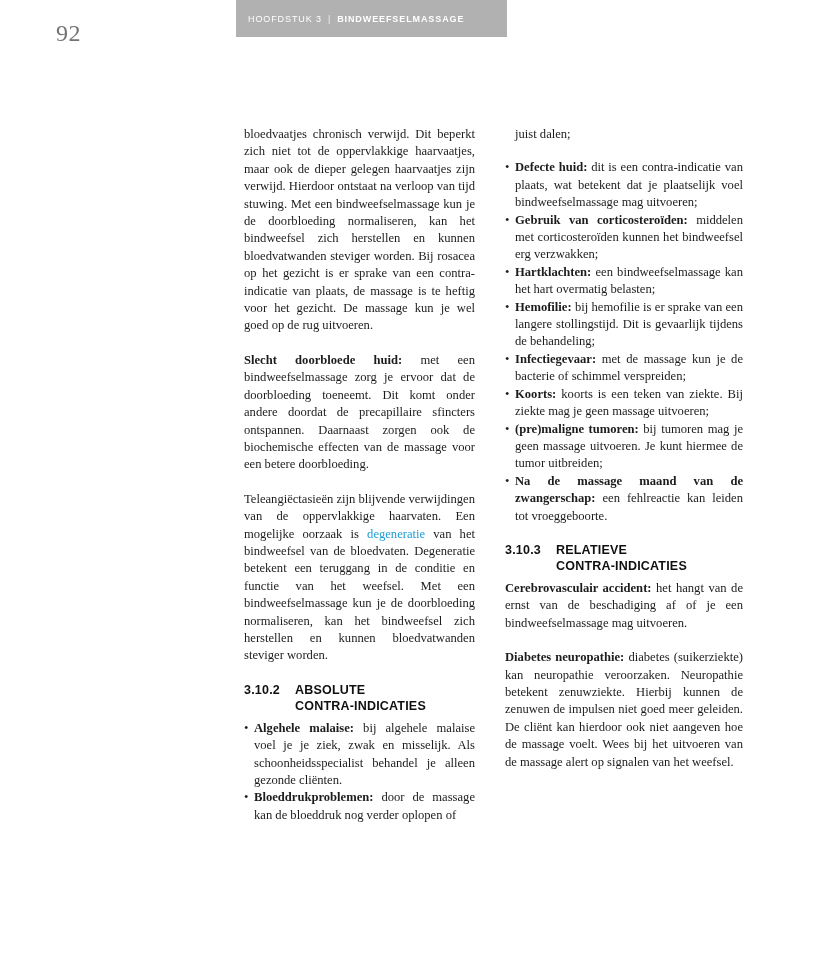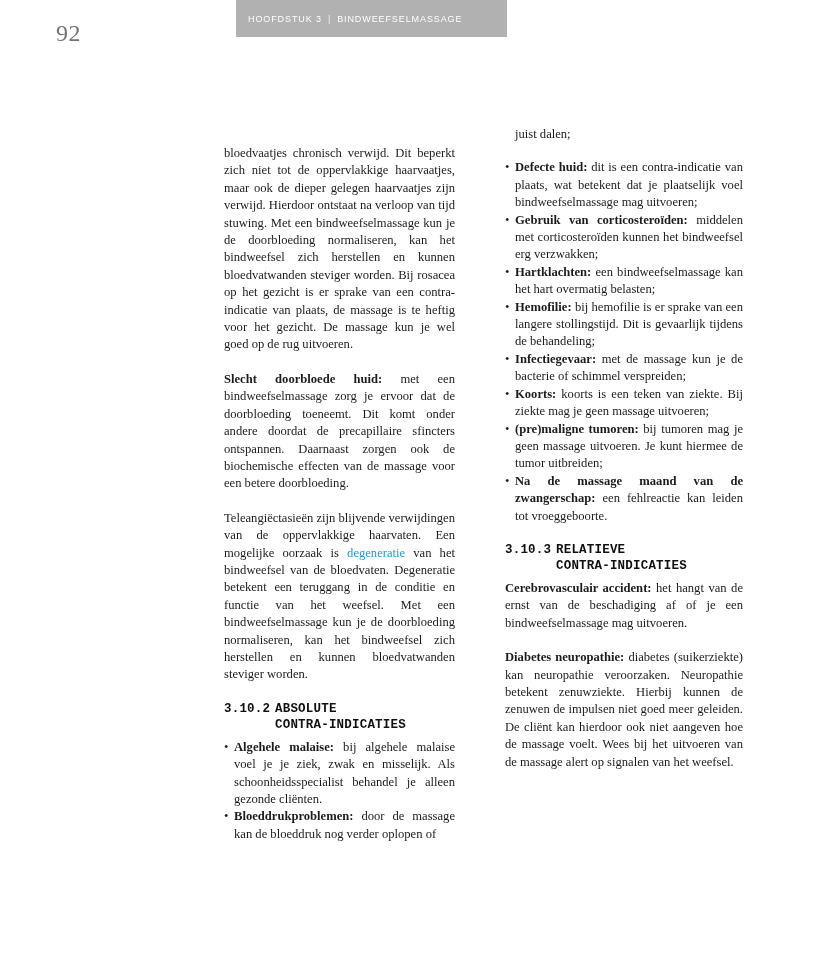--- a/index.html
+++ b/index.html
@@ -10,33 +10,33 @@
     overflow:hidden;
   }
   .page-number{position:absolute;left:56px;top:20px;font-size:24px;letter-spacing:0.5px;color:#737373;}
   .chapter-banner{
     position:absolute;left:236px;top:0;width:271px;height:37px;background:#b1b1b1;color:#ffffff;
     display:flex;align-items:center;gap:6px;padding:8px 12px;
     font-family:"Liberation Sans","DejaVu Sans",sans-serif;font-size:9px;letter-spacing:0.9px;
   }
   .chapter-label{font-weight:400;}
   .chapter-sep{opacity:0.8;font-weight:300;}
-  .chapter-title{font-weight:400;}
+  .chapter-title{font-weight:700;}
   .col{position:absolute;top:126px;font-size:12.6px;line-height:17.4px;}
-  .col-left{left:224px;width:231px;margin-top:19px;}
+  .col-left{left:244px;width:231px;}
   .col-right{left:505px;width:238px;}
   .paragraph{margin:0 0 17px 0;text-align:justify;}
   .continuation{margin:0 0 16px 10px;text-align:left;}
   .bullet{display:flex;margin:0;}
   .bullet .marker{flex:0 0 10px;}
   .bullet .bullet-body{flex:1;text-align:justify;}
   .bold{font-weight:700;}
   .link{color:#1f9cd7;cursor:pointer;}
   .heading{
-    display:flex;font-family:Liberation Mono, monospace;
+    display:flex;font-family:Liberation Sans, sans-serif;
     font-weight:700;font-size:12.5px;line-height:16.5px;margin:17px 0 5px 0;
     letter-spacing:0.2px;color:#101010;
   }
   .heading .hnum{flex:0 0 51px;}
 </style>
 </head>
 <body style="color: rgb(28, 28, 28);">
 
 <div>
   <div class="page-number">92</div>

